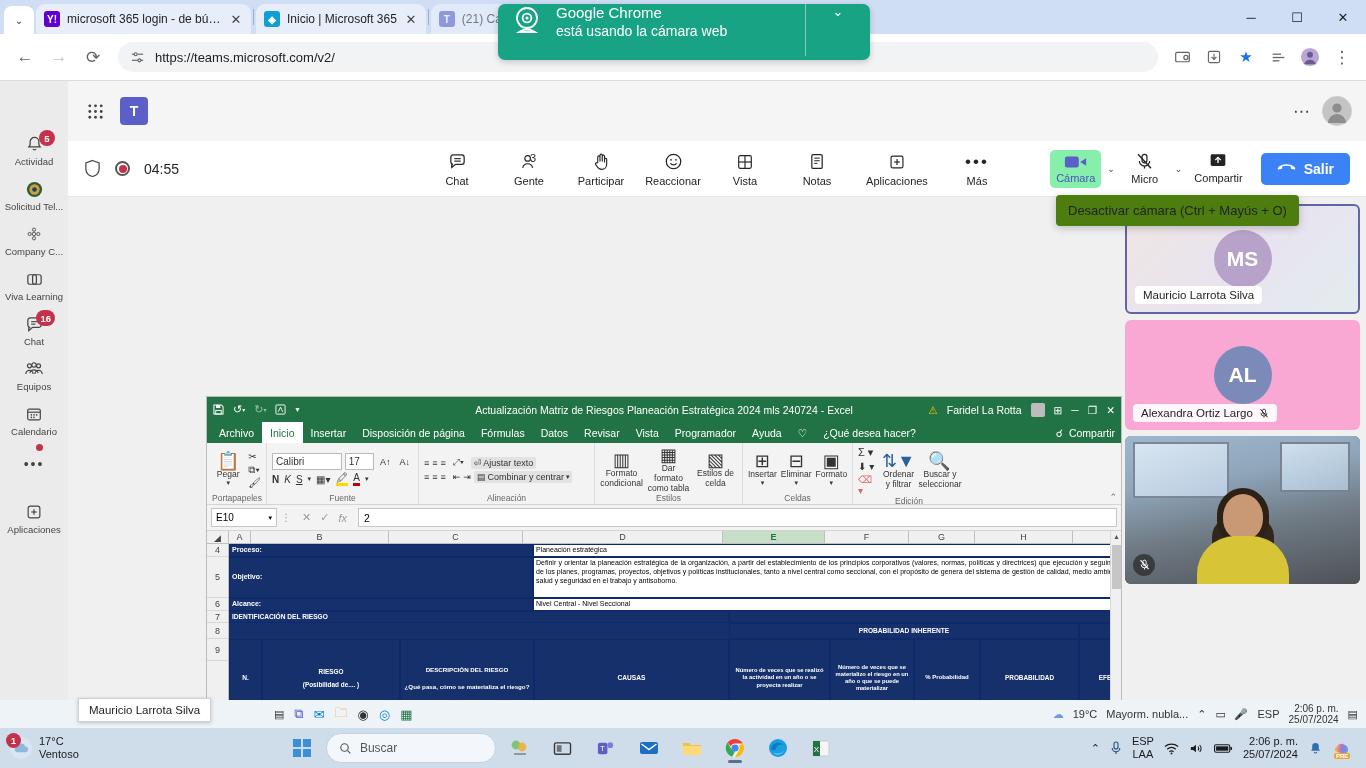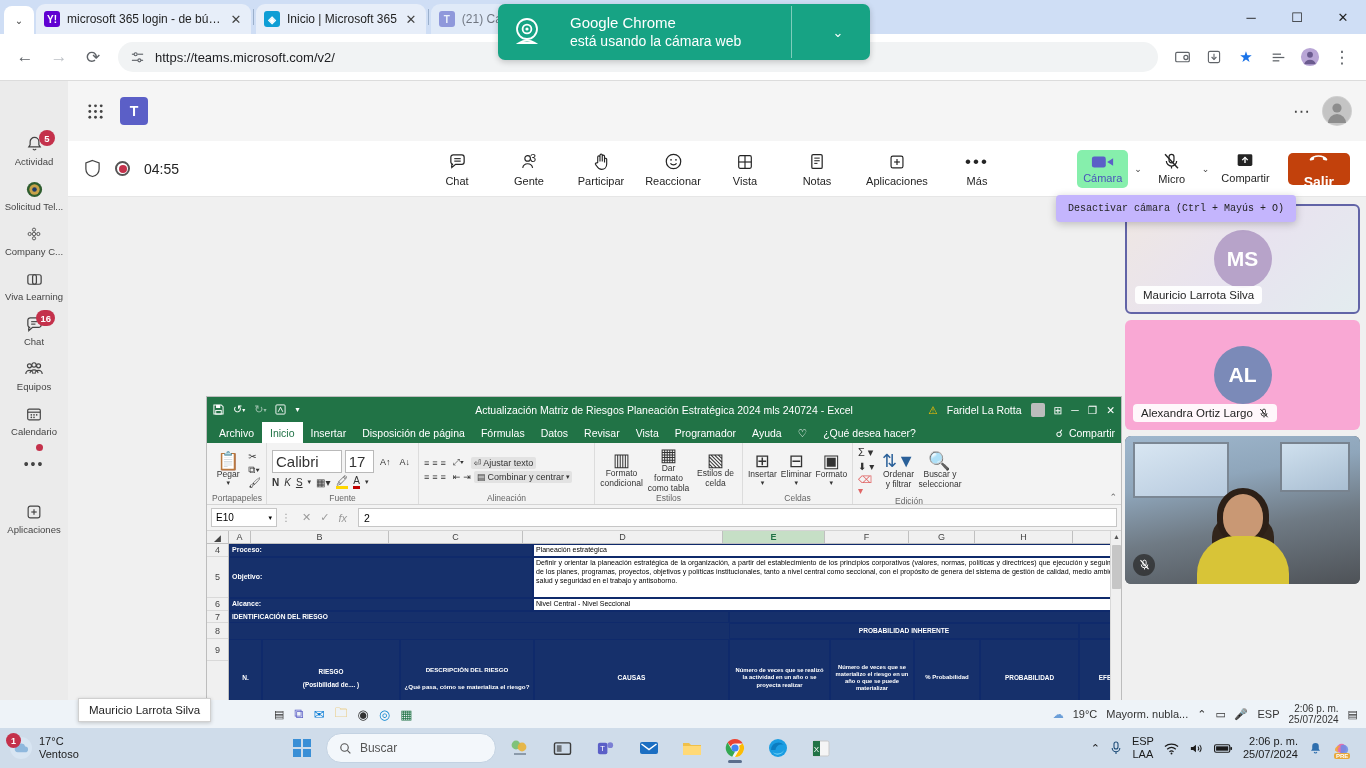--- a/index.html
+++ b/index.html
@@ -20,21 +20,21 @@
   .win-ctrls div { width:46px; height:34px; display:flex; align-items:center; justify-content:center; font-size:13px; color:#222;}
 
   .chrome-toolbar { height:47px; background:#fff; display:flex; align-items:center; padding:0 10px; gap:4px; border-bottom:1px solid #dcdcdc;}
   .nav-btn { width:30px; height:30px; display:flex; align-items:center; justify-content:center; font-size:17px; color:#5f6368; }
   .nav-btn.dim { color:#bdc1c6; }
   .omnibox { flex:1; height:30px; background:#f1f3f4; border-radius:16px; display:flex; align-items:center; padding:0 12px; gap:10px; margin:0 6px; }
   .omnibox .url { font-size:13px; color:#202124; }
   .tb-icon { width:28px; height:28px; display:flex; align-items:center; justify-content:center; font-size:15px; color:#5f6368;}
 
   
-  .cam-notif { position:absolute; left:498px; top:4px; width:372px; height:56px; background:#17a384; border-radius:7px; display:flex; align-items:center; gap:26px; padding:0 12px; color:#fff; z-index:40; box-shadow:0 2px 6px rgba(0,0,0,.2);}
+  .cam-notif { position:absolute; left:498px; top:4px; width:372px; height:56px; background:#17a384; border-radius:7px; display:flex; align-items:flex-start; gap:12px; padding:0 12px; color:#fff; z-index:40; box-shadow:0 2px 6px rgba(0,0,0,.2);}
   .cam-notif .ctext b { display:block; font-size:15px; font-weight:normal; line-height:1.25;}
   .cam-notif .ctext span { display:block; font-size:14px; line-height:1.25;}
   .cam-notif .cdivider { width:1px; height:52px; background:rgba(255,255,255,.45); margin-left:auto;}
   .cam-notif .cchev { width:40px; text-align:center; font-size:13px;}
 
   
   .teams { position:absolute; left:0; top:81px; width:1366px; height:659px; background:#f5f5f5; display:flex; }
   .teams-rail { width:68px; background:#ebebeb; display:flex; flex-direction:column; align-items:center; padding-top:6px; }
   .rail-item { width:68px; padding:7px 0 5px; display:flex; flex-direction:column; align-items:center; gap:2px; position:relative; }
   .rail-item .ri-label { font-size:9.5px; color:#444; max-width:64px; overflow:hidden; text-overflow:ellipsis; white-space:nowrap; }
@@ -59,22 +59,22 @@
   .cb-item { width:58px; display:flex; flex-direction:column; align-items:center; gap:2px; cursor:pointer;}
   .cb-item .cb-ic { height:22px; display:flex; align-items:center; justify-content:center; font-size:17px; color:#242424; position:relative;}
   .cb-item .cb-lb { font-size:11px; color:#242424;}
   .cb-count { font-size:11px; position:absolute; right:6px; top:1px;}
   .call-right { margin-left:auto; display:flex; align-items:center; gap:4px;}
   .cr-item { display:flex; flex-direction:column; align-items:center; gap:2px; padding:4px 6px; border-radius:5px; min-width:48px;}
   .cr-item.active { background:#86efac; }
   .cr-item .cr-lb { font-size:11px; color:#242424;}
   .cr-item.active .cr-lb { color:#4b53bc;}
   .chev-sm { font-size:9px; color:#444; padding:0 2px;}
-  .leave-btn { background:#c2410c; color:#fff; border-radius:5px; height:32px; display:flex; align-items:center; gap:8px; padding:0 16px; font-size:14px; font-weight:bold; margin-left:8px;flex-direction:column;}
-  .tooltip { position:absolute; background:#c4b5fd; border-radius:4px; box-shadow:0 2px 8px rgba(0,0,0,.22); padding:8px 12px; font-size:10px; color:#242424; z-index:30;font-family:Liberation Mono, monospace;}
+  .leave-btn { background:#3b82f6; color:#fff; border-radius:5px; height:32px; display:flex; align-items:center; gap:8px; padding:0 16px; font-size:14px; font-weight:bold; margin-left:8px;}
+  .tooltip { position:absolute; background:#4d7c0f; border-radius:4px; box-shadow:0 2px 8px rgba(0,0,0,.22); padding:8px 12px; font-size:13px; color:#242424; z-index:30;}
 
   .stage { flex:1; background:#f0f0f0; display:flex; padding:0; position:relative;}
 
   
   .excel { position:absolute; left:139px; top:200px; width:914px; height:475px; background:#fff; box-shadow:0 0 0 1px #bdbdbd; display:flex; flex-direction:column; overflow:hidden;}
   .xl-title { height:25px; background:#217346; display:flex; align-items:center; color:#fff; font-size:10.5px; padding:0 6px; gap:8px; position:relative;}
   .xl-qat { display:flex; align-items:center; gap:9px; font-size:11px;}
   .xl-title-text { position:absolute; left:0; right:0; text-align:center; font-size:10.5px; pointer-events:none;}
   .xl-title-right { margin-left:auto; display:flex; align-items:center; gap:9px; z-index:2; font-size:10.5px;}
   .xl-user-av { width:14px;height:14px;background:#bcbcbc;border-radius:2px;}
@@ -83,21 +83,21 @@
   .xl-tab.sel { background:#fff; color:#217346; }
   .xl-tabs .right { margin-left:auto; display:flex; align-items:center; gap:6px; padding-right:6px;}
   .xl-ribbon { height:62px; background:#f3f3f3; border-bottom:1px solid #d4d4d4; display:flex; font-size:9px; color:#333; position:relative;}
   .rb-group { border-right:1px solid #dcdcdc; padding:3px 5px 0; display:flex; flex-direction:column; height:100%;}
   .rb-body { flex:1; display:flex; align-items:center; gap:4px;}
   .rb-name { text-align:center; font-size:8.5px; color:#666; padding-bottom:1px;}
   .rb-col { display:flex; flex-direction:column; gap:2px; }
   .rb-row { display:flex; align-items:center; gap:3px;}
   .rb-btn { padding:1px 3px; border-radius:2px; white-space:nowrap; display:flex; align-items:center; gap:2px;}
   .rb-btn.shaded { background:#e2e2e2;}
-  .rb-field { border:1px solid #b9b9b9; background:#fff; height:23px; display:flex; align-items:center; padding:0 3px; font-size:15px; justify-content:space-between;}
+  .rb-field { border:1px solid #b9b9b9; background:#fff; height:17px; display:flex; align-items:center; padding:0 3px; font-size:10px; justify-content:space-between;}
   .rb-big { display:flex; flex-direction:column; align-items:center; justify-content:center; width:50px; text-align:center; line-height:1.15; font-size:8.5px;}
   .rb-ic { font-size:14px; line-height:1;}
   .rb-ic.big { font-size:18px;}
 
   .xl-formula { height:26px; background:#f3f3f3; display:flex; align-items:center; gap:4px; padding:3px 4px; border-bottom:1px solid #d4d4d4;}
   .namebox { width:66px; height:19px; background:#fff; border:1px solid #c6c6c6; display:flex; align-items:center; justify-content:space-between; padding:0 4px; font-size:10px;}
   .fx-btns { display:flex; align-items:center; gap:9px; padding:0 7px; color:#9a9a9a; font-size:11px;}
   .fbar { flex:1; height:19px; background:#fff; border:1px solid #c6c6c6; display:flex; align-items:center; padding:0 5px; font-size:10.5px; color:#000;}
 
   .grid-wrap { flex:1; background:#fff; position:relative; overflow:hidden;}

